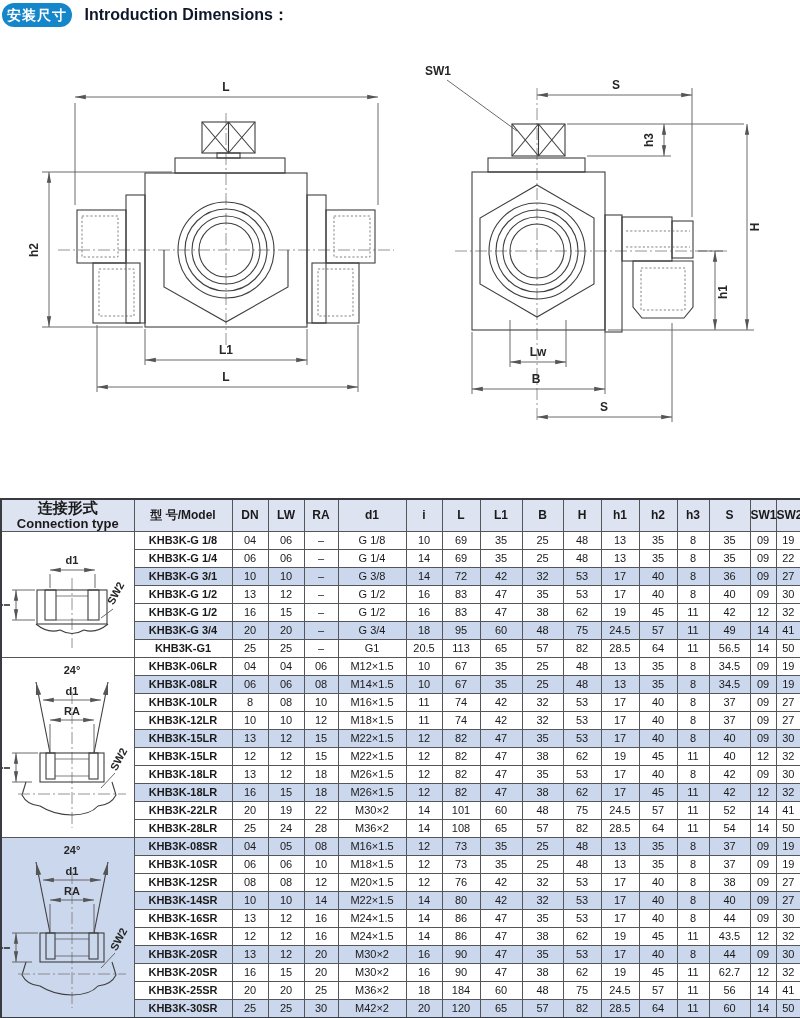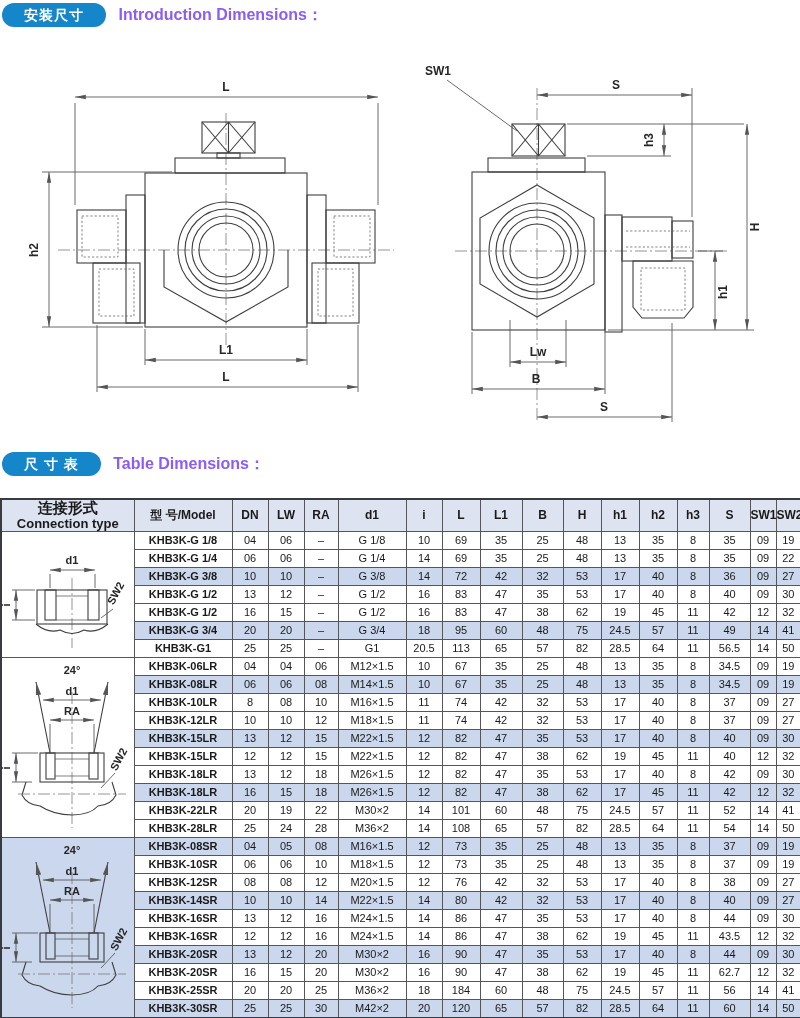--- a/index.html
+++ b/index.html
@@ -1,21 +1,21 @@
 <!DOCTYPE html>
 <html><head>
 <meta charset="utf-8">
 <style>
   html,body{margin:0;padding:0;background:#fff;}
   .page{position:relative;width:800px;height:1018px;background:#fff;overflow:hidden;
         font-family:"Liberation Sans",sans-serif;color:#1a1a1a;}
   .sec-head{position:absolute;left:2px;height:26px;}
   .badge{display:inline-block;background:#1486c9;color:#fff;font-weight:bold;font-size:14px;
-         line-height:22px;padding:1px 22px;border-radius:12px;letter-spacing:1px;vertical-align:middle;}
-  .sec-title{display:inline-block;font-size:16px;font-weight:bold;color:#8b5cf6;margin-left:8px;vertical-align:middle;}
+         line-height:22px;padding:1px 5px;border-radius:12px;letter-spacing:1px;vertical-align:middle;}
+  .sec-title{display:inline-block;font-size:16px;font-weight:bold;color:#0f172a;margin-left:8px;vertical-align:middle;}
   #sec1{top:3px;}
   #sec2{top:452px;}
   svg text.dlab{font-family:"Liberation Sans",sans-serif;font-size:12px;font-weight:bold;fill:#262626;}
   svg text.slab{font-family:"Liberation Sans",sans-serif;font-size:11px;font-weight:bold;fill:#262626;}
   .ln{stroke:#3f3f3f;stroke-width:1.1;fill:none;}
   .thin{stroke:#4a4a4a;stroke-width:0.7;fill:none;}
   .dim{stroke:#5a5a5a;stroke-width:0.9;fill:none;}
   .cl{stroke:#7a7a7a;stroke-width:0.8;fill:none;stroke-dasharray:12 3 2 3;}
   .dot{stroke:#666;stroke-width:0.8;fill:none;stroke-dasharray:2.2 2;}
   #drawing{position:absolute;left:0;top:55px;}
@@ -170,24 +170,20 @@
       <line class="dim" x1="472" y1="277" x2="472" y2="339"></line>
       <line class="dim" x1="605" y1="277" x2="605" y2="339"></line>
       <text class="dlab" x="536" y="328" text-anchor="middle">B</text>
 
       <line class="dim" x1="537" y1="362" x2="672" y2="362" marker-start="url(#arw)" marker-end="url(#arw)"></line>
       <line class="dim" x1="672" y1="268" x2="672" y2="367"></line>
       <text class="dlab" x="604" y="356" text-anchor="middle">S</text>
     </g>
   </svg>
 
-  <div class="sec-head" id="sec2">
-    <span class="badge">尺 寸 表</span>
-    <span class="sec-title">Table Dimensions：</span>
-  </div>
 
   <table class="dim-table">
     <colgroup>
       <col style="width:133px">
         <col style="width:98px">
         <col style="width:36px">
         <col style="width:36px">
       <col style="width:34px">
         <col style="width:68px">
         <col style="width:36px">
@@ -278,21 +274,21 @@
           <td>25</td>
           <td>48</td>
           <td>13</td>
           <td>35</td>
           <td>8</td>
           <td>35</td>
           <td>09</td>
           <td>22</td>
         </tr>
         <tr class="hl">
-          <td class="model">KHB3K-G 3/8</td>
+          <td class="model">KHB3K-G 3/1</td>
           <td>10</td>
           <td>10</td>
           <td>–</td>
           <td>G 3/8</td>
           <td>14</td>
           <td>72</td>
           <td>42</td>
           <td>32</td>
           <td>53</td>
           <td>17</td>

